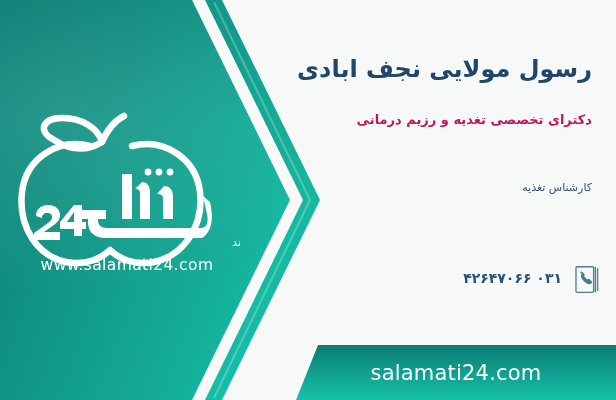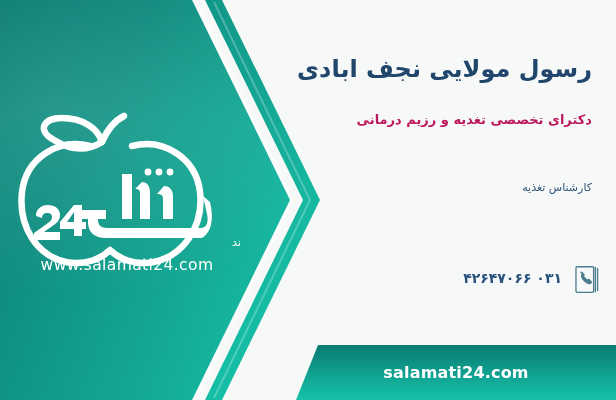--- a/index.html
+++ b/index.html
@@ -175,22 +175,22 @@
     width: 320px;
     height: 55px;
     background: linear-gradient(to bottom, #0a7b72 0%, #0f9b8b 45%, #17c2a9 100%);
     clip-path: polygon(22px 0, 320px 0, 320px 55px, 0 55px);
     display: flex;
     align-items: center;
     justify-content: center;
   }
   .bottom-bar-text {
     color: #ffffff;
-    font-size: 16px;
-    font-weight: bold;
+    font-size: 21px;
+    font-weight: normal;
     letter-spacing: 0.2px;
     direction: ltr;
   }
 </style>
 </head>
 <body>
 
 <div id="card">
 
   <div class="teal-layer chevron-back"></div>

